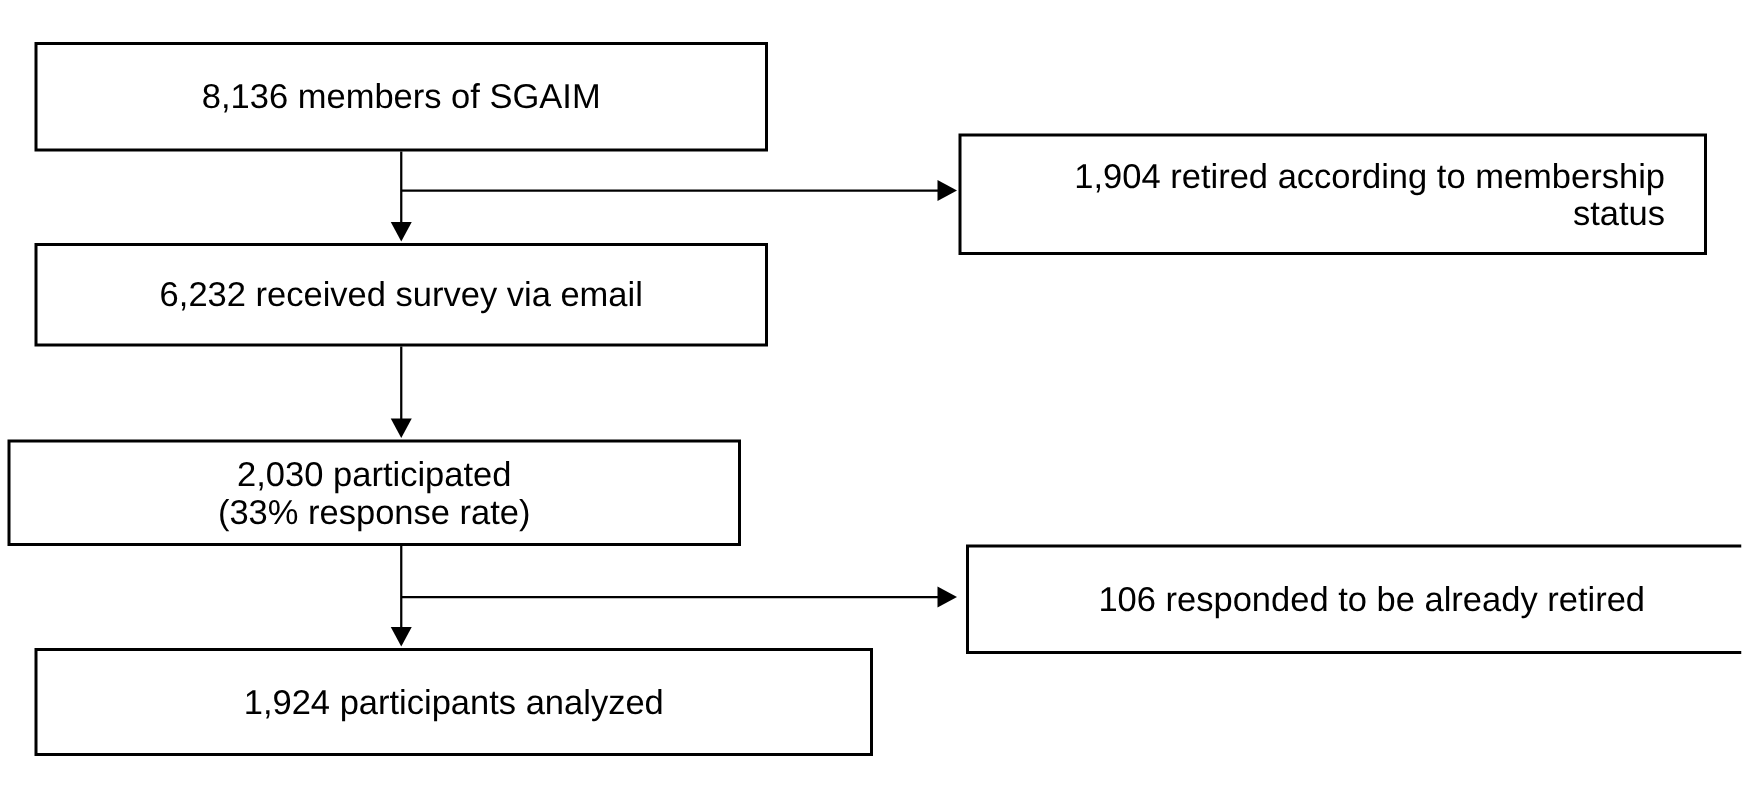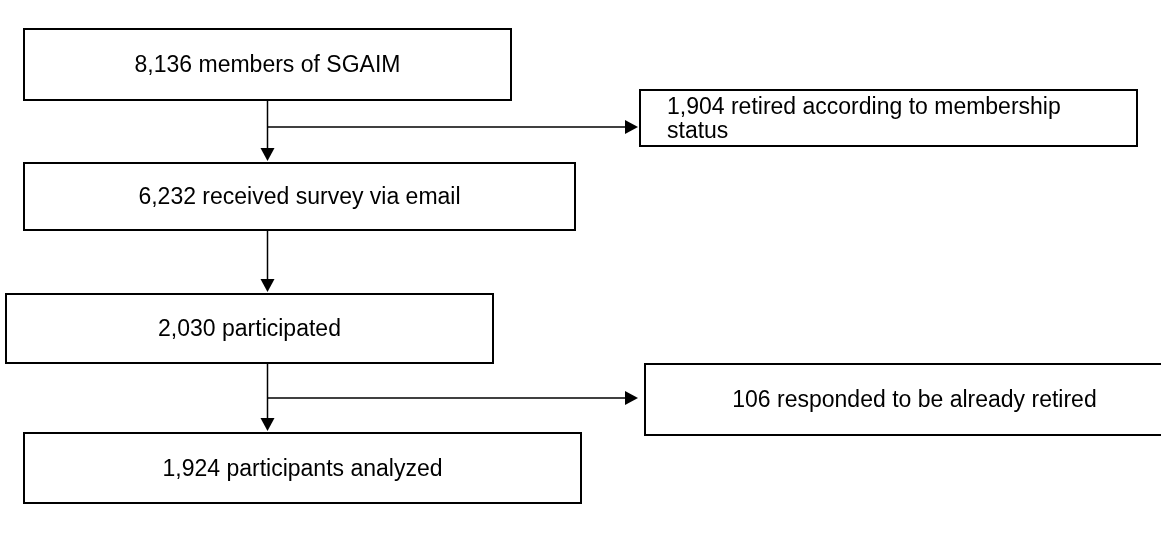--- a/index.html
+++ b/index.html
@@ -18,32 +18,32 @@
   }
   .flow-box {
     position: absolute;
     box-sizing: border-box;
     border: 2px solid #000000;
     background: #ffffff;
     display: flex;
     flex-direction: column;
     align-items: center;
     justify-content: center;
-    text-align: left;
+    text-align: right;
     font-size: 23px;
     line-height: 1.05;
     padding: 0 26px;
   }
   
   .box-members      { left: 23px;  top: 28px;  width: 489px; height: 73px; }
-  .box-received     { left: 23px;  top: 162px; width: 553px; height: 69px; }
+  .box-received     { left: 23px;  top: 162px; width: 489px; height: 69px; }
   .box-participated { left: 5px;  top: 293px; width: 489px; height: 71px; }
   .box-analyzed     { left: 23px;  top: 432px; width: 559px; height: 72px; }
   
-  .box-retired-membership { left: 639px; top: 89px;  width: 499px; height: 58px; }
+  .box-retired-membership { left: 639px; top: 89px;  width: 499px; height: 81px; }
   .box-retired-response   { left: 644px; top: 363px; width: 541px; height: 73px; }
 
   .connectors {
     position: absolute;
     left: 0;
     top: 0;
     width: 1161px;
     height: 538px;
     pointer-events: none;
   }
@@ -56,20 +56,21 @@
   <div class="flow-box box-members">
     <span>8,136 members of SGAIM</span>
   </div>
 
   <div class="flow-box box-received">
     <span>6,232 received survey via email</span>
   </div>
 
   <div class="flow-box box-participated">
     <span>2,030 participated</span>
+    <span>(33% response rate)</span>
   </div>
 
   <div class="flow-box box-analyzed">
     <span>1,924 participants analyzed</span>
   </div>
 
   <div class="flow-box box-retired-membership">
     <span>1,904 retired according to membership status</span>
   </div>
 

